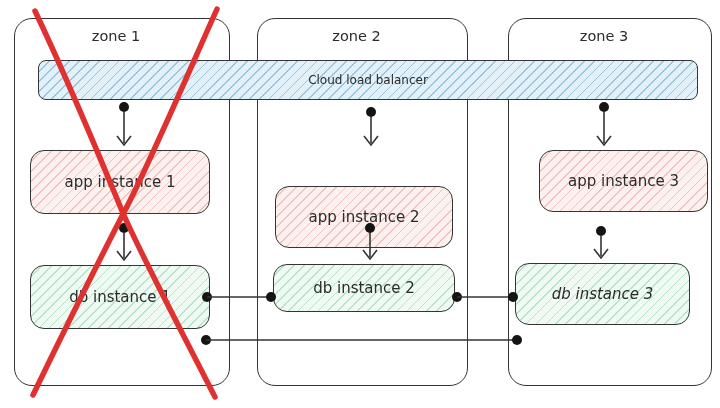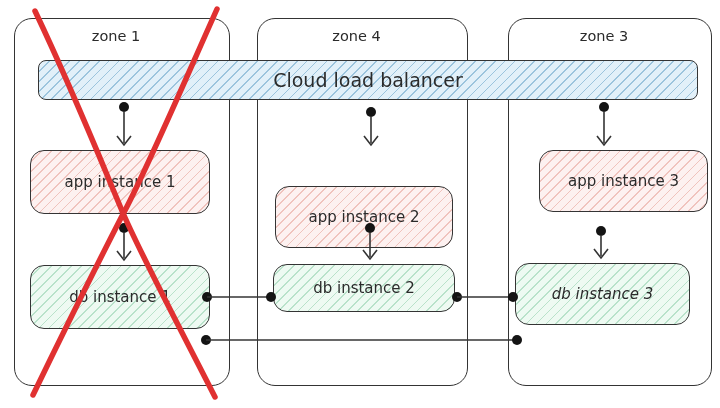--- a/index.html
+++ b/index.html
@@ -32,21 +32,21 @@
     text-align: center;
     font-size: 14.5px;
   }
   .lb {
     position: absolute;
     left: 38px; top: 60px; width: 660px; height: 40px;
     border: 1.5px solid var(--stroke, #343434);
     border-radius: 8px;
     box-sizing: border-box;
     display: flex; align-items: center; justify-content: center;
-    font-size: 19px;
+    font-size: 12px;
     background:
       repeating-linear-gradient(135deg,
         var(--lb-hatch, #9cc4dd) 0, var(--lb-hatch, #9cc4dd) 1.2px,
         transparent 1.2px, transparent 7px),
       var(--lb-fill, #e2f0f9);
   }
   .node {
     position: absolute;
     border: 1.5px solid var(--stroke, #343434);
     border-radius: 14px;
@@ -94,21 +94,21 @@
 </style>
 </head>
 <body>
 
 <div class="canvas">
 
   <div class="zone zone1">
     <div class="zone-label">zone 1</div>
   </div>
   <div class="zone zone2">
-    <div class="zone-label">zone 4</div>
+    <div class="zone-label">zone 2</div>
   </div>
   <div class="zone zone3">
     <div class="zone-label">zone 3</div>
   </div>
 
   <div class="lb">
     <span>Cloud load balancer</span>
   </div>
 
   <div class="node app app1">

